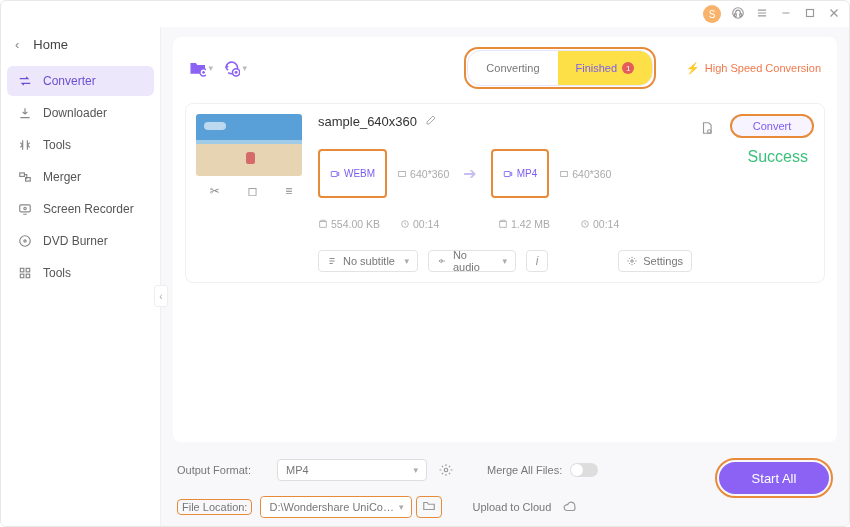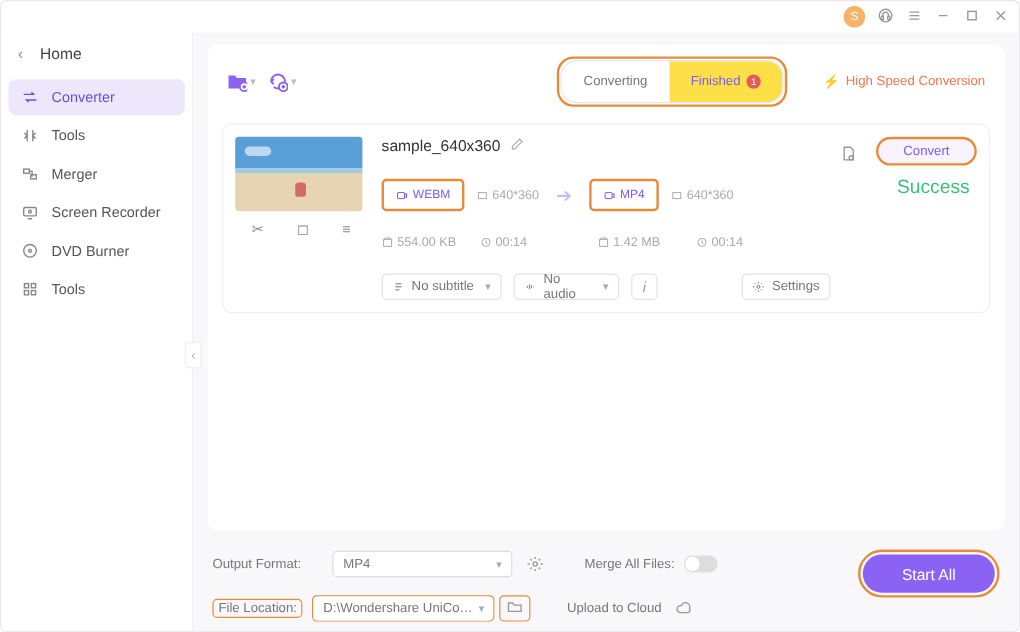--- a/index.html
+++ b/index.html
@@ -40,21 +40,21 @@
   .thumbcol { width: 110px; display: flex; flex-direction: column; gap: 6px; }
   .thumb { width: 106px; height: 62px; border-radius: 3px; overflow: hidden; background: linear-gradient(#5aa0d8 0%, #5aa0d8 42%, #9fcbe6 42%, #9fcbe6 48%, #e7d4b2 48%, #e7d4b2 100%); position: relative; }
   .thumb::after { content: ""; position: absolute; left: 50px; top: 38px; width: 9px; height: 12px; background: #d46a6a; border-radius: 3px 3px 2px 2px; }
   .thumb::before { content:""; position:absolute; left:8px; top:8px; width:22px; height:8px; background:rgba(255,255,255,.6); border-radius:4px; }
   .thumbtools { display: flex; justify-content: space-around; color: #888; }
   .thumbtools span { cursor: pointer; padding: 2px 4px; }
   .infocol { flex: 1; display: flex; flex-direction: column; gap: 20px; }
   .fname-row { display: flex; align-items: center; gap: 8px; font-size: 13px; color: #333; }
   .fname-row .edit { color: #aaa; cursor: pointer; }
   .metarow { display: flex; align-items: center; gap: 10px; }
-  .badge { border: 1px solid #ddd; border-radius: 4px; padding: 6px 10px; font-size: 10px; color: #999; display: inline-flex; align-items: center; gap: 4px; cursor: pointer; }
+  .badge { border: 1px solid #ddd; border-radius: 4px; padding: 17px 10px; font-size: 10px; color: #999; display: inline-flex; align-items: center; gap: 4px; cursor: pointer; }
   .badge.hl { border: 2px solid #e78b3a; color: #7b5cf0; }
   .mini { font-size: 10.5px; color: #aaa; display: inline-flex; align-items: center; gap: 3px; min-width: 52px; }
   .mini svg, .badge svg, .control svg { width:10px; height:10px; }
   .arrow { color: #c7bdf2; font-size: 16px; margin: 0 4px; }
   .controlsrow { display: flex; align-items: center; gap: 10px; }
   .control { border: 1px solid #e3e3e3; border-radius: 4px; height: 22px; padding: 0 8px; display: flex; align-items: center; gap: 6px; font-size: 11px; color: #777; cursor: pointer; }
   .control .chev { margin-left: auto; color: #aaa; font-size: 9px; }
   .control.sub { width: 100px; }
   .control.aud { width: 88px; }
   .iconbtn { width: 22px; height: 22px; border-radius: 4px; display: flex; align-items: center; justify-content: center; color: #999; cursor: pointer; }
@@ -119,20 +119,28 @@
           <span class="nic">
               <svg width="14" height="14" viewBox="0 0 24 24" fill="none" stroke="currentColor" stroke-width="2">
                 <path d="M3 8h14l-3-3M21 16H7l3 3"></path>
               </svg>
             </span>
           <span>Converter</span>
         </div>
         <div class="navitem">
           <span class="nic">
               <svg width="14" height="14" viewBox="0 0 24 24" fill="none" stroke="currentColor" stroke-width="2">
+                <path d="M12 4v10m0 0l-4-4m4 4l4-4M4 20h16"></path>
+              </svg>
+            </span>
+          <span>Downloader</span>
+        </div>
+        <div class="navitem">
+          <span class="nic">
+              <svg width="14" height="14" viewBox="0 0 24 24" fill="none" stroke="currentColor" stroke-width="2">
                 <path d="M8 4v16M16 4v16M4 8l4 4-4 4M20 8l-4 4 4 4"></path>
               </svg>
             </span>
           <span>Tools</span>
         </div>
         <div class="navitem">
           <span class="nic">
               <svg width="14" height="14" viewBox="0 0 24 24" fill="none" stroke="currentColor" stroke-width="2">
                 <rect x="3" y="5" width="8" height="6"></rect>
                 <rect x="13" y="13" width="8" height="6"></rect>

